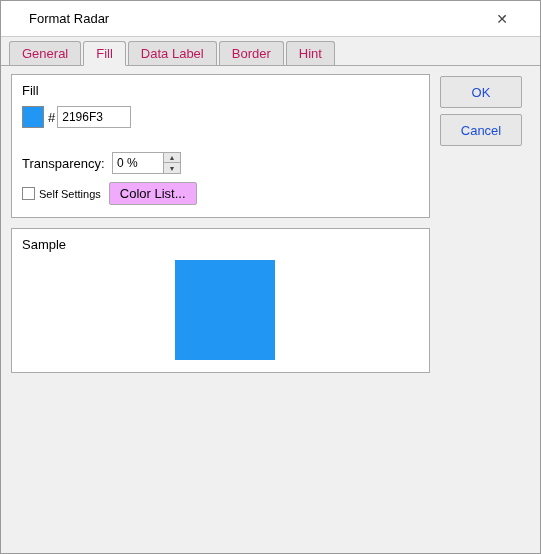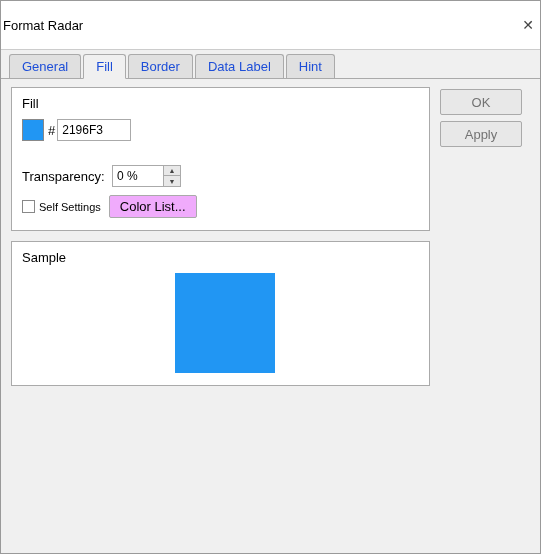--- a/index.html
+++ b/index.html
@@ -19,25 +19,25 @@
       background: #f0f0f0;
       border: 1px solid #999;
       box-shadow: 2px 2px 8px rgba(0,0,0,0.4);
       display: flex;
       flex-direction: column;
       position: relative;
     }
     .title-bar {
       background: #fff;
       border-bottom: 1px solid #ccc;
-      padding: 6px 2px;
+      padding: 6px 28px;
       display: flex;
       align-items: center;
       justify-content: space-between;
-      height: 49px;
+      height: 36px;
     }
     .title-text {
       font-size: 13px;
       color: #000;
     }
     .close-btn {
       width: 20px;
       height: 20px;
       background: none;
       border: none;
@@ -57,21 +57,21 @@
       border-bottom: 1px solid #aaa;
     }
     .tab {
       padding: 4px 12px;
       border: 1px solid #aaa;
       border-bottom: none;
       background: #e0e0e0;
       cursor: pointer;
       margin-right: 2px;
       border-radius: 3px 3px 0 0;
-      color: #1d4ed8;
+      color: #be185d;
       font-size: 13px;
     }
     .tab.active {
       background: #f0f0f0;
       border-bottom: 1px solid #f0f0f0;
       margin-bottom: -1px;
       font-weight: normal;
     }
     .fill-group {
       border: 1px solid #aaa;
@@ -203,26 +203,26 @@
       align-self: flex-start;
       margin-bottom: 8px;
     }
     .sample-box {
       width: 100px;
       height: 100px;
       background: #2196F3;
     }
     .dialog-btn {
       width: 82px;
-      height: 26px;
+      height: 32px;
       background: #e8e8e8;
       border: 1px solid #aaa;
       cursor: pointer;
       font-size: 13px;
-      color: #737373;
+      color: #1d4ed8;
       border-radius: 2px;
     }
     .main-content {
       display: flex;
       flex: 1;
       padding: 8px 10px;
       gap: 10px;
     }
     .panels-row {
       display: flex;
@@ -246,22 +246,22 @@
 <div class="dialog">
 
   <div class="title-bar">
     <span class="title-text">Format Radar</span>
     <button class="close-btn">✕</button>
   </div>
 
   <div class="tabs-bar">
     <div class="tab">General</div>
     <div class="tab active">Fill</div>
+    <div class="tab">Data Label</div>
     <div class="tab">Border</div>
-    <div class="tab">Data Label</div>
     <div class="tab">Hint</div>
   </div>
 
   <div class="main-content">
     <div class="panels-row">
 
       <div class="left-panels">
 
         <div class="fill-group">
           <div class="group-legend">Fill</div>
@@ -293,17 +293,17 @@
         </div>
 
         <div class="sample-group" style="margin-top:10px;">
           <span class="sample-label">Sample</span>
           <div class="sample-box"></div>
         </div>
       </div>
 
       <div class="action-buttons">
         <button class="dialog-btn">OK</button>
-        <button class="dialog-btn">Apply</button>
+        <button class="dialog-btn">Cancel</button>
       </div>
     </div>
   </div>
 </div>
 
 </body></html>

